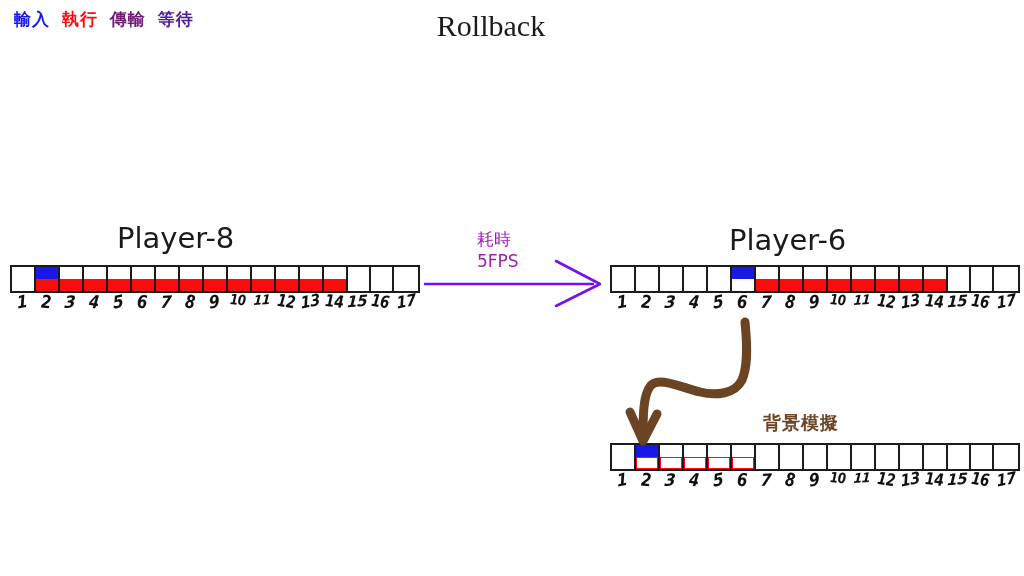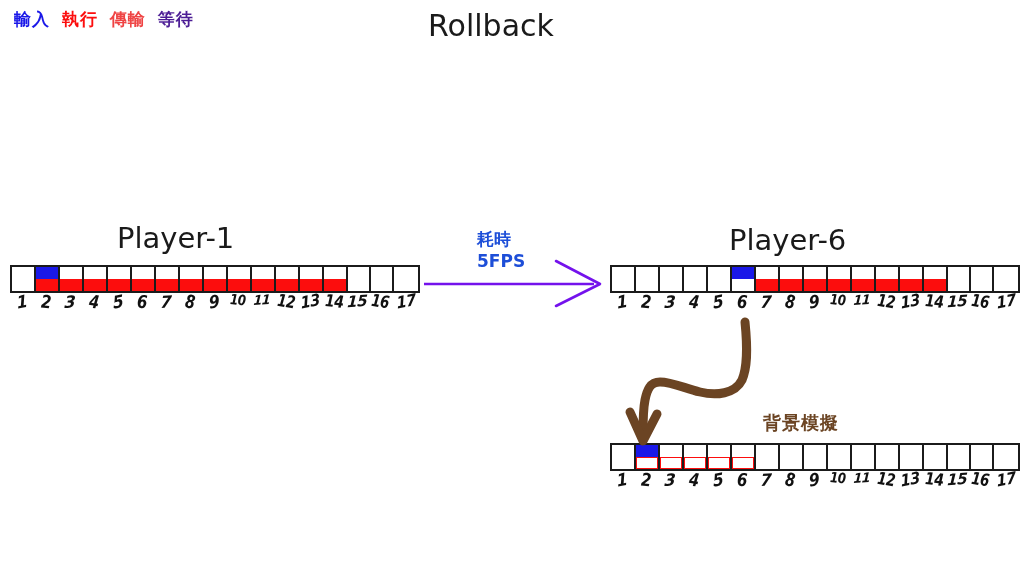--- a/index.html
+++ b/index.html
@@ -25,21 +25,21 @@
 
   
   #title{
     left:0;top:8px;width:1024px;
     text-align:center;
     font-size:30px;
     color:#1a1a1a;
     font-weight:400;
   }
   
-  #title-inner{position:relative;left:-21px;}
+  #title-inner{position:relative;left:-21px;font-family:Liberation Serif, serif;}
 
   
   .player-label{
     font-size:29px;
     color:#1a1a1a;
     font-weight:400;
     white-space:nowrap;
   }
   #p1-label{left:117px;top:221px;}
   #p2-label{left:729px;top:223px;}
@@ -79,52 +79,52 @@
   }
   .tick i{font-style:italic;display:inline-block;}
   .tick.sk1 i{transform:rotate(-11deg) skewX(-5deg) scale(1.05,1.15);}
   .tick.sk2 i{transform:rotate(6deg) skewX(3deg) scale(1.0,1.2);}
   .tick.sk3 i{transform:rotate(-4deg) skewX(-7deg) scale(1.08,1.1);}
   .tick.sk4 i{transform:rotate(9deg) skewX(2deg) scale(0.96,1.22);}
 
   
   #arrow-label{
     left:477px;top:228px;
-    color:#1d4ed8;
+    color:#a21caf;
     font-size:17px;
     line-height:22px;
-    font-weight:700;
+    font-weight:400;
     white-space:nowrap;
   }
   #bg-label{
     left:763px;top:411px;
     color:#6b4423;
     font-size:18px;
     font-weight:600;
     letter-spacing:1px;
     white-space:nowrap;
   }
 
   svg.overlay{position:absolute;left:0;top:0;width:1024px;height:576px;pointer-events:none;}
 </style>
 </head>
 <body>
 
 <div class="abs" id="legend">
   <span style="color:#1a18e8">輸入</span>
   <span style="color:#fc0d0d">執行</span>
-  <span style="color:#ef4444">傳輸</span>
+  <span style="color:#701a75">傳輸</span>
   <span style="color:#4c1d95">等待</span>
 </div>
 
 <div class="abs" id="title">
   <span id="title-inner">Rollback</span>
 </div>
 
-<div class="abs player-label" id="p1-label">Player-1</div>
+<div class="abs player-label" id="p1-label">Player-8</div>
 <div class="abs timeline" id="tl1" style="left: 10px; top: 265px; position: absolute;">
     <div class="cell" style="width: 24px;">
       <div class="top "></div>
       <div class="bot "></div>
     </div>
     <div class="cell" style="width: 24px;">
       <div class="top fill-blue"></div>
       <div class="bot fill-red"></div>
     </div>
     <div class="cell" style="width: 24px;">

